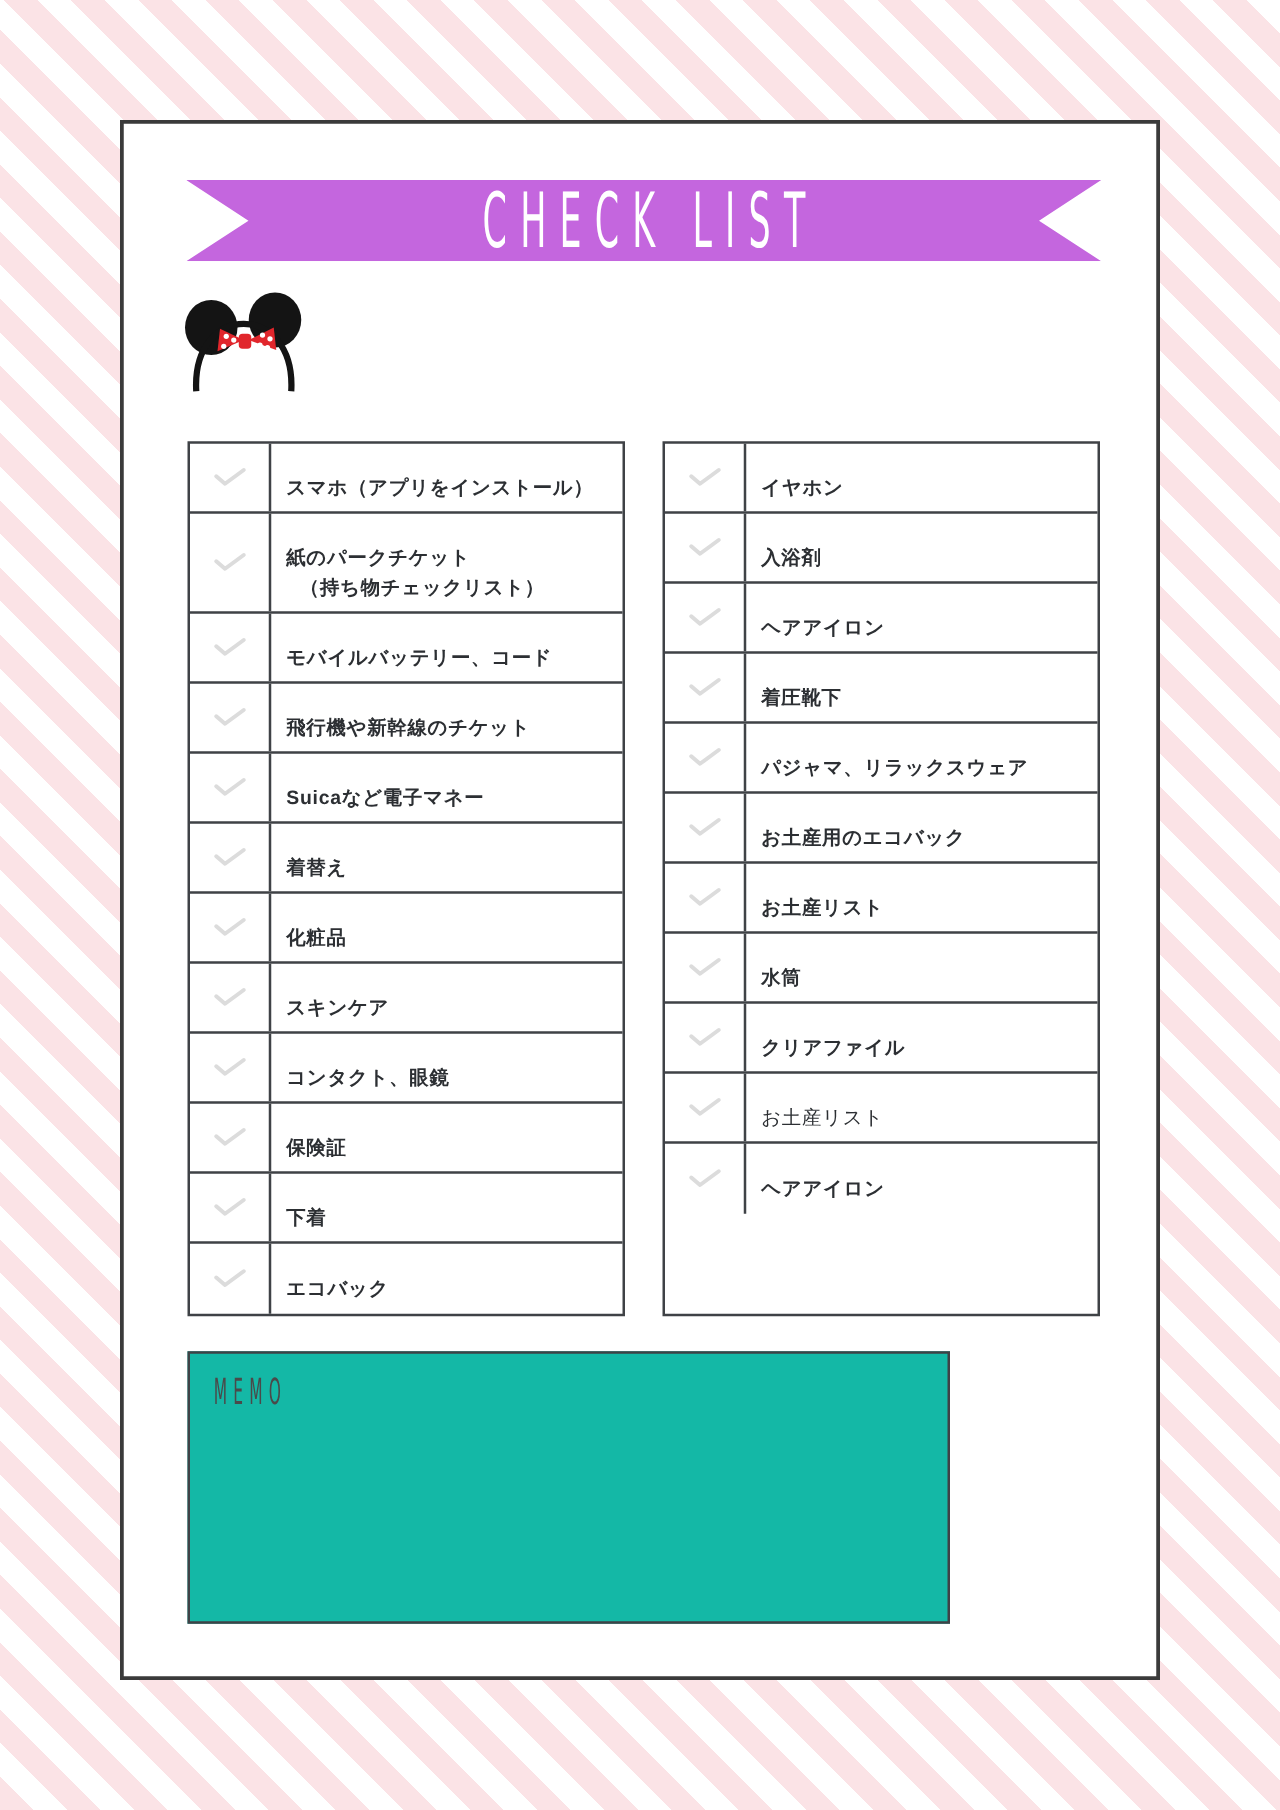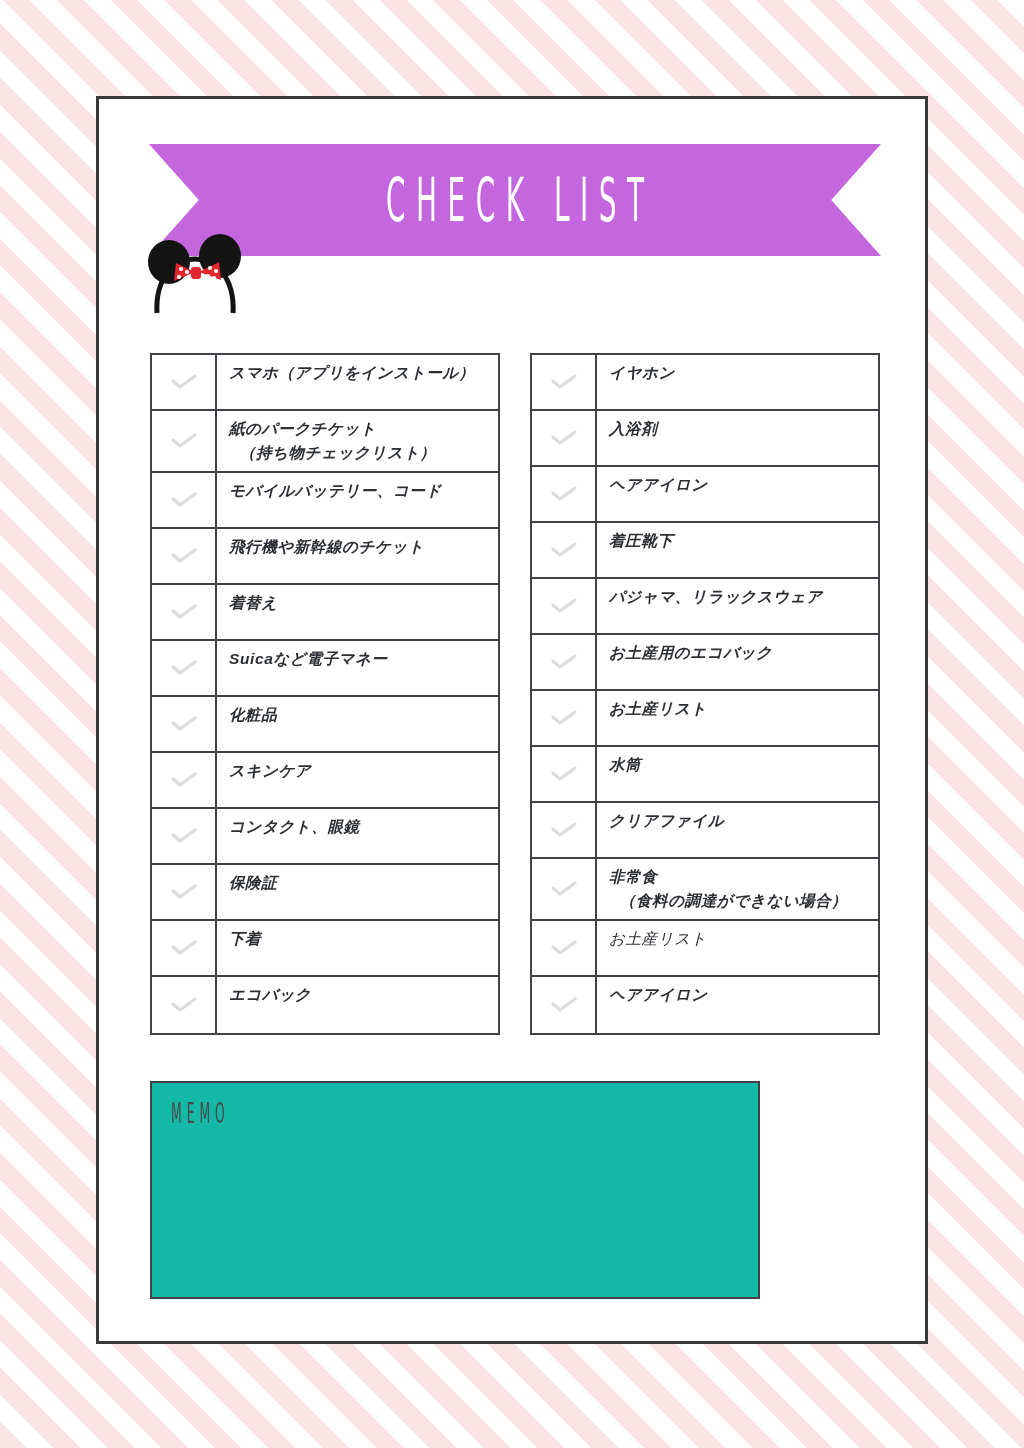--- a/index.html
+++ b/index.html
@@ -33,21 +33,21 @@
     background: #ffffff;
     border: 3px solid #3a3a3a;
   }
 
   
   .banner-wrap {
     position: absolute;
     left: 50px;
     top: 45px;
     width: 732px;
-    height: 112px;
+    height: 65px;
   }
   .banner {
     width: 100%;
     height: 100%;
     background: #c466de;
     -webkit-clip-path: polygon(0 0, 100% 0, 100% 100%, 0 100%, 4.8% 50%);
     clip-path: polygon(
       0% 0%, 100% 0%,
       100% 100%,
       93.4% 100%, 100% 50%, 93.4% 0%,
@@ -140,27 +140,27 @@
   }
   .tick {
     width: 26px;
     height: 16px;
     display: block;
   }
   .item-label {
     flex: 1 1 auto;
     display: flex;
     flex-direction: column;
-    padding: 6px 8px 6px 12px;
+    justify-content: center;
+    padding: 24px 8px 6px 12px;
     font-size: 15.5px;
     line-height: 1.55;
     color: #2c2f33;
     font-weight: bold;
     letter-spacing: 0.6px;
-    font-style: italic;
   }
   .item-label.light { font-weight: 400; }
   .item-label .sub-line { display: block; padding-left: 0.7em; }
 
   
   .memo-box {
     position: absolute;
     left: 51px;
     top: 982px;
     width: 610px;
@@ -265,31 +265,31 @@
             <span>飛行機や新幹線のチケット</span>
           </div>
         </div>
         <div class="check-row">
           <div class="check-box">
             <svg class="tick" viewBox="0 0 26 16">
               <path d="M2 7 L9 13 L24 2" fill="none" stroke="#dcdcdc" stroke-width="3.2" stroke-linecap="round" stroke-linejoin="round"></path>
             </svg>
           </div>
           <div class="item-label">
+            <span>Suicaなど電子マネー</span>
+          </div>
+        </div>
+        <div class="check-row">
+          <div class="check-box">
+            <svg class="tick" viewBox="0 0 26 16">
+              <path d="M2 7 L9 13 L24 2" fill="none" stroke="#dcdcdc" stroke-width="3.2" stroke-linecap="round" stroke-linejoin="round"></path>
+            </svg>
+          </div>
+          <div class="item-label">
             <span>着替え</span>
-          </div>
-        </div>
-        <div class="check-row">
-          <div class="check-box">
-            <svg class="tick" viewBox="0 0 26 16">
-              <path d="M2 7 L9 13 L24 2" fill="none" stroke="#dcdcdc" stroke-width="3.2" stroke-linecap="round" stroke-linejoin="round"></path>
-            </svg>
-          </div>
-          <div class="item-label">
-            <span>Suicaなど電子マネー</span>
           </div>
         </div>
         <div class="check-row">
           <div class="check-box">
             <svg class="tick" viewBox="0 0 26 16">
               <path d="M2 7 L9 13 L24 2" fill="none" stroke="#dcdcdc" stroke-width="3.2" stroke-linecap="round" stroke-linejoin="round"></path>
             </svg>
           </div>
           <div class="item-label">
             <span>化粧品</span>
@@ -428,31 +428,20 @@
           </div>
         </div>
         <div class="check-row">
           <div class="check-box">
             <svg class="tick" viewBox="0 0 26 16">
               <path d="M2 7 L9 13 L24 2" fill="none" stroke="#dcdcdc" stroke-width="3.2" stroke-linecap="round" stroke-linejoin="round"></path>
             </svg>
           </div>
           <div class="item-label">
             <span>クリアファイル</span>
-          </div>
-        </div>
-        <div class="check-row">
-          <div class="check-box">
-            <svg class="tick" viewBox="0 0 26 16">
-              <path d="M2 7 L9 13 L24 2" fill="none" stroke="#dcdcdc" stroke-width="3.2" stroke-linecap="round" stroke-linejoin="round"></path>
-            </svg>
-          </div>
-          <div class="item-label">
-            <span>非常食</span>
-            <span class="sub-line">（食料の調達ができない場合）</span>
           </div>
         </div>
         <div class="check-row">
           <div class="check-box">
             <svg class="tick" viewBox="0 0 26 16">
               <path d="M2 7 L9 13 L24 2" fill="none" stroke="#dcdcdc" stroke-width="3.2" stroke-linecap="round" stroke-linejoin="round"></path>
             </svg>
           </div>
           <div class="item-label light">
             <span>お土産リスト</span>

